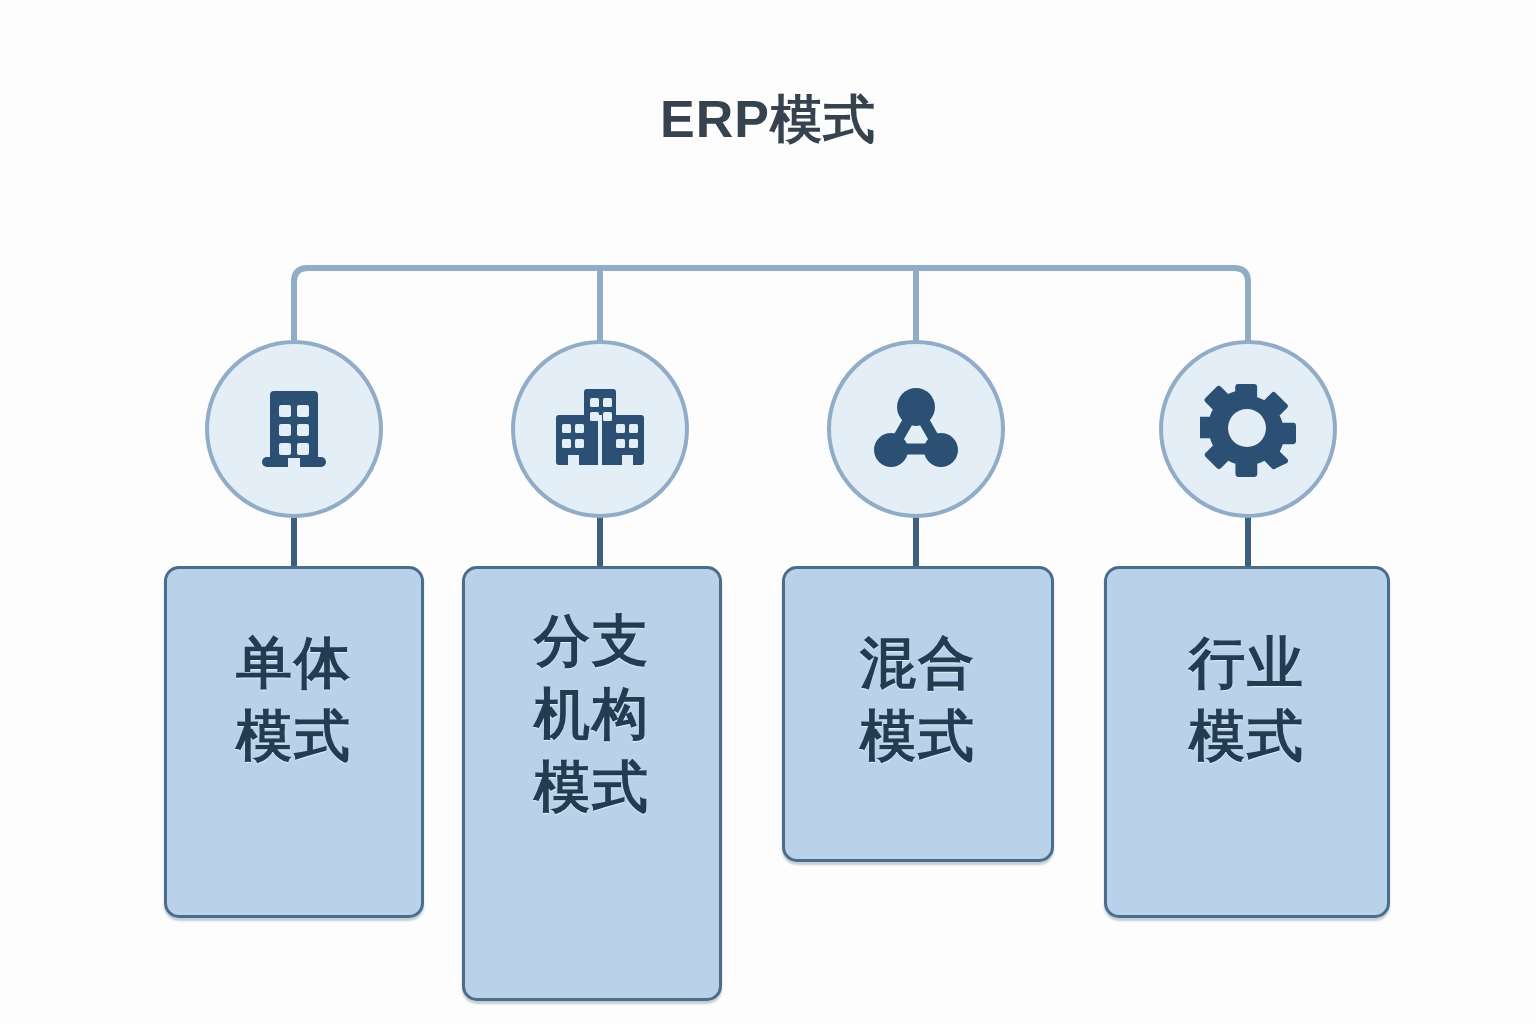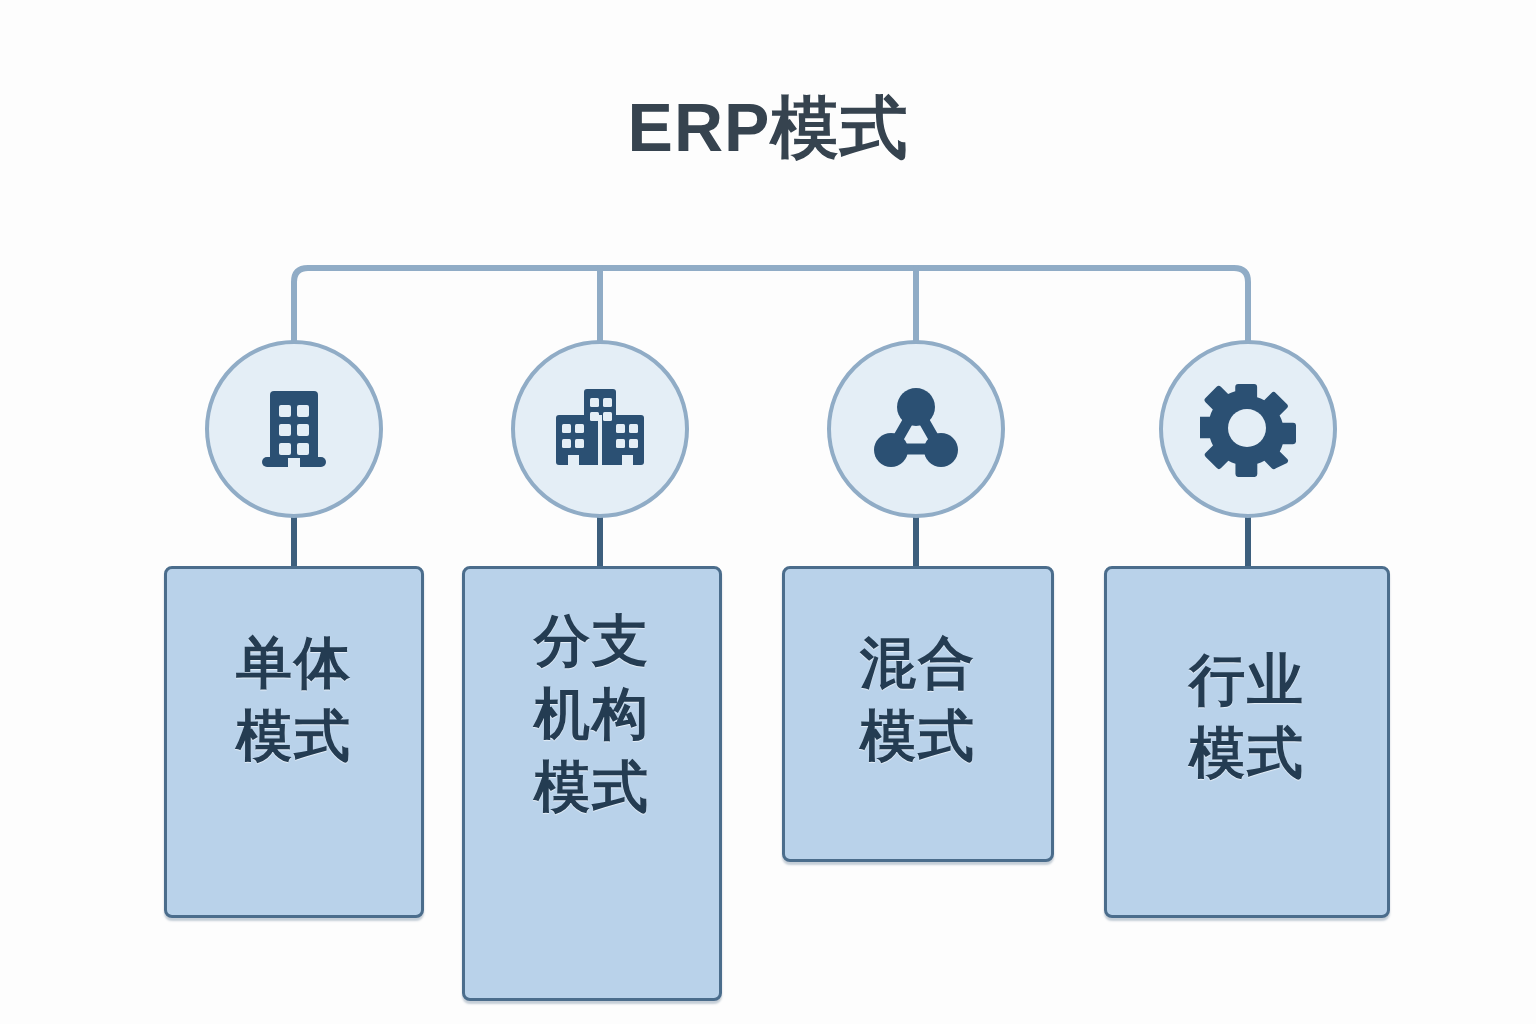--- a/index.html
+++ b/index.html
@@ -22,21 +22,21 @@
     background: #fdfdfd;
   }
 
   
   #title {
     position: absolute;
     left: 0;
     top: 92px;
     width: 1536px;
     text-align: center;
-    font-size: 68px;
+    font-size: 52px;
     font-weight: bold;
     color: #36434f;
     letter-spacing: 1px;
     line-height: 1.05;
     white-space: nowrap;
   }
 
   
   #connectors {
     position: absolute;
@@ -60,21 +60,21 @@
     align-items: center;
     justify-content: center;
   }
   .circle svg { display: block; }
 
   
   .box {
     position: absolute;
     background: #b9d2ea;
     border: 3px solid #4b6d8c;
-    border-radius: 8px;
+    border-radius: 15px;
     box-sizing: border-box;
     box-shadow: 0 3px 2px rgba(70, 100, 130, 0.30);
     display: flex;
     align-items: flex-start;
     justify-content: center;
   }
   .box-label {
     font-size: 56px;
     font-weight: bold;
     color: #243c52;
@@ -175,17 +175,17 @@
   </div>
 
   <div class="circle" style="left: 1159px; top: 340px; background: rgb(228, 238, 246); border-color: rgb(144, 172, 198);">
     <svg width="96" height="96" viewBox="0 0 96 96">
       <g fill="#2b5073">
         <path d="M40 4 h16 a3 3 0 0 1 3 3 v10.5 a32 32 0 0 1 7.2 3 l7.4-7.4 a3 3 0 0 1 4.3 0 l11.3 11.3 a3 3 0 0 1 0 4.3 l-7.4 7.4 a32 32 0 0 1 3 7.2 H95.5 a3 3 0 0 1 3 3 v16 a3 3 0 0 1 -3 3 H85 a32 32 0 0 1 -3 7.2 l7.4 7.4 a3 3 0 0 1 0 4.3 L78.1 89.5 a3 3 0 0 1 -4.3 0 l-7.4-7.4 a32 32 0 0 1 -7.2 3 V95.5 a3 3 0 0 1 -3 3 H40 a3 3 0 0 1 -3 -3 V85 a32 32 0 0 1 -7.2 -3 l-7.4 7.4 a3 3 0 0 1 -4.3 0 L6.8 78.1 a3 3 0 0 1 0 -4.3 l7.4-7.4 a32 32 0 0 1 -3 -7.2 H0.5 a3 3 0 0 1 -3 -3 v-16 a3 3 0 0 1 3 -3 H11 a32 32 0 0 1 3 -7.2 L6.6 22.5 a3 3 0 0 1 0 -4.3 L17.9 6.9 a3 3 0 0 1 4.3 0 l7.4 7.4 a32 32 0 0 1 7.2 -3 V7 a3 3 0 0 1 3 -3 z" transform="translate(-1,-1) scale(0.985)"></path>
       </g>
       <circle cx="47" cy="47" r="19" fill="#e4eef6"></circle>
     </svg>
   </div>
-  <div class="box" style="left: 1104px; top: 566px; width: 286px; height: 352px; padding-top: 75px; background: rgb(185, 210, 234); border-color: rgb(75, 109, 140);">
+  <div class="box" style="left: 1104px; top: 566px; width: 286px; height: 352px; padding-top: 58px; background: rgb(185, 210, 234); border-color: rgb(75, 109, 140);">
     <div class="box-label" style="color: rgb(36, 60, 82);">行业<br>模式</div>
   </div>
 
 </div>
 
 </body></html>

